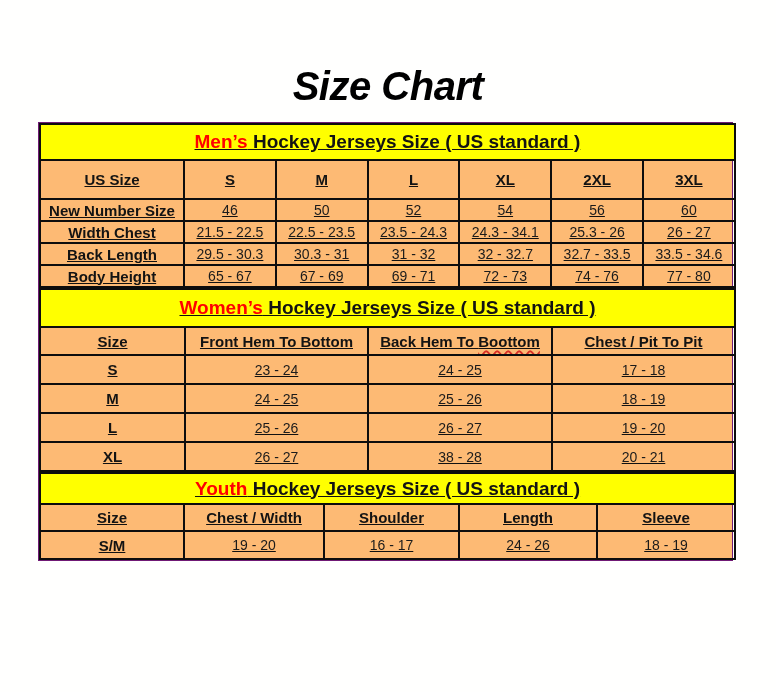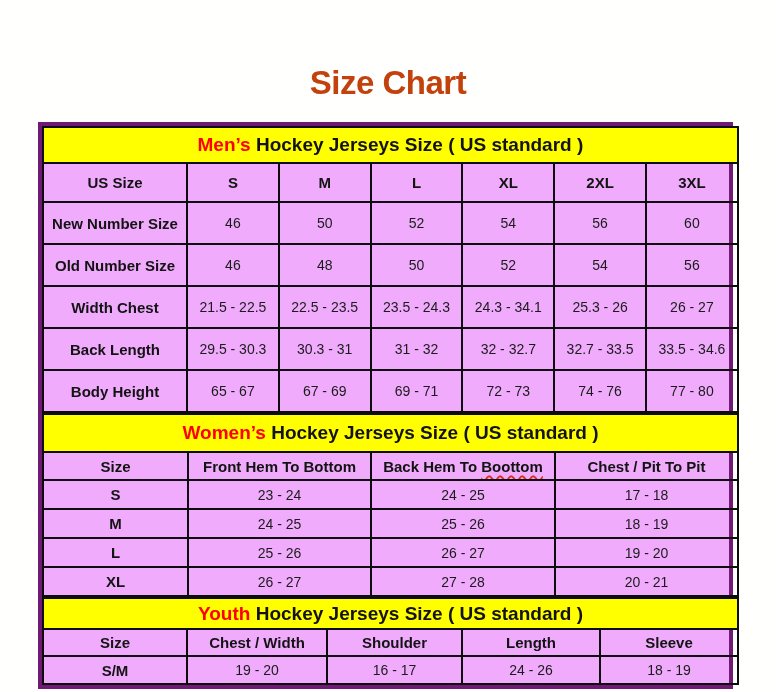--- a/index.html
+++ b/index.html
@@ -12,33 +12,35 @@
     color: #111111;
     overflow: hidden;
   }
   .title {
     position: absolute;
     top: 64px;
     left: 0;
     width: 100%;
     margin: 0;
     text-align: center;
-    font-size: 33px;
+    font-size: 40px;
     font-weight: 700;
     letter-spacing: -0.5px;
-    color: #c2410c;
+    color: #000000;
+    font-style: italic;
   }
   .chart-wrap {
     position: absolute;
     left: 38px;
     top: 122px;
     width: 695px;
-    border: 4px solid #701a75;
+    border: 1px solid #701a75;
     box-sizing: border-box;
-    background: #f0abfc;
+    background: #fdba74;
+    text-decoration: underline;
   }
   table.tbl {
     width: 100%;
     border-collapse: collapse;
     table-layout: fixed;
   }
   table.tbl td, table.tbl th {
     border: 2px solid #0d0d0d;
     text-align: center;
     vertical-align: middle;
@@ -59,21 +61,21 @@
     color: #131313;
   }
   td.val {
     font-size: 14px;
     font-weight: 400;
     color: #1b1b1b;
   }
   
   .men  .band-row { height: 36px; }
   .men  .head-row { height: 39px; }
-  .men  .data-row { height: 42px; }
+  .men  .data-row { height: 22px; }
   .women .band-row { height: 38px; margin-top: 24px; }
   .women .head-row { height: 28px; }
   .women .data-row { height: 29px; }
   .youth .band-row { height: 31px; }
   .youth .head-row { height: 27px; }
   .youth .data-row { height: 28px; }
   
   .men  col.c0 { width: 144px; }
   .men  col.cn { width: 91.8px; }
   .women col.c0 { width: 145px; }
@@ -125,29 +127,20 @@
       <tr class="data-row">
         <td class="lbl">New Number Size</td>
         <td class="val">46</td>
         <td class="val">50</td>
         <td class="val">52</td>
         <td class="val">54</td>
         <td class="val">56</td>
         <td class="val">60</td>
       </tr>
       <tr class="data-row">
-        <td class="lbl">Old Number Size</td>
-        <td class="val">46</td>
-        <td class="val">48</td>
-        <td class="val">50</td>
-        <td class="val">52</td>
-        <td class="val">54</td>
-        <td class="val">56</td>
-      </tr>
-      <tr class="data-row">
         <td class="lbl">Width Chest</td>
         <td class="val">21.5 - 22.5</td>
         <td class="val">22.5 - 23.5</td>
         <td class="val">23.5 - 24.3</td>
         <td class="val">24.3 - 34.1</td>
         <td class="val">25.3 - 26</td>
         <td class="val">26 - 27</td>
       </tr>
       <tr class="data-row">
         <td class="lbl">Back Length</td>
@@ -201,21 +194,21 @@
       </tr>
       <tr class="data-row">
         <td class="lbl">L</td>
         <td class="val">25 - 26</td>
         <td class="val">26 - 27</td>
         <td class="val">19 - 20</td>
       </tr>
       <tr class="data-row">
         <td class="lbl">XL</td>
         <td class="val">26 - 27</td>
-        <td class="val">27 - 28</td>
+        <td class="val">38 - 28</td>
         <td class="val">20 - 21</td>
       </tr>
     </tbody>
       </table>
 
     <table class="tbl youth">
       <colgroup>
         <col class="c0">
           <col class="c1">
           <col class="c2">

